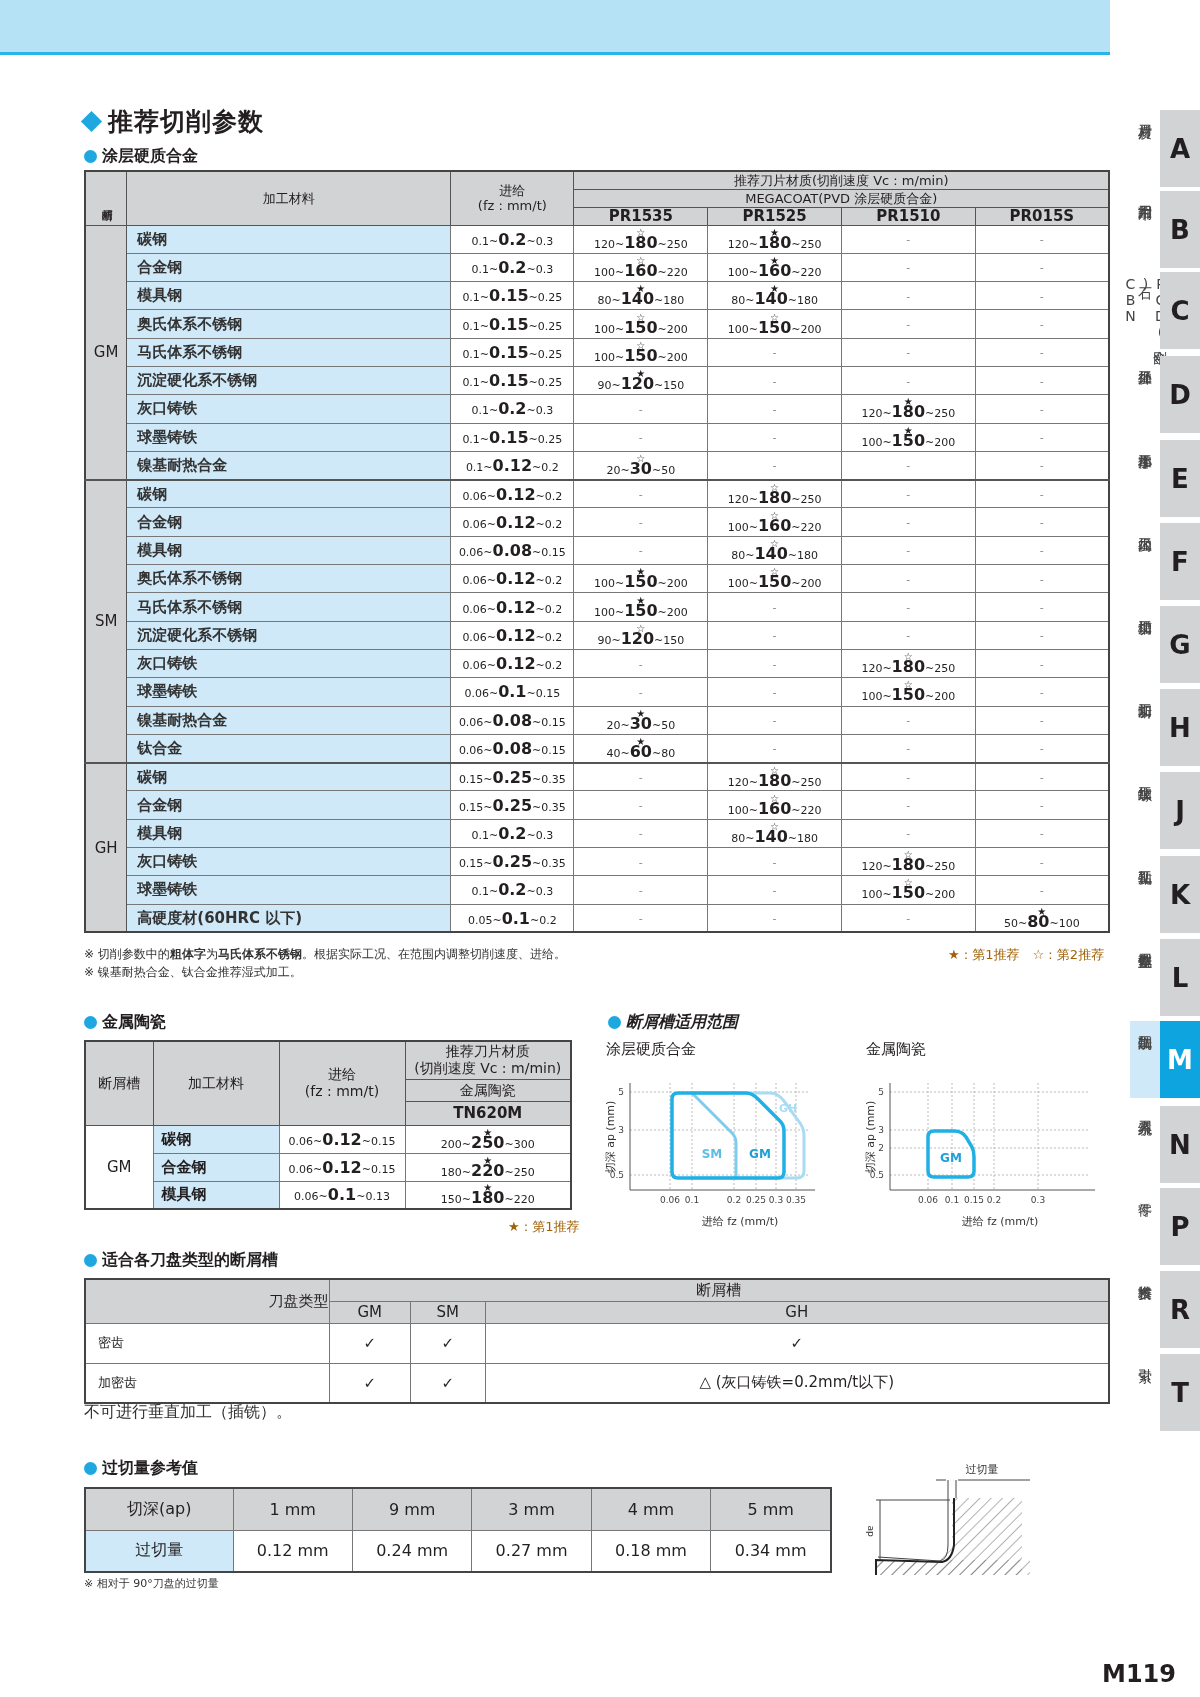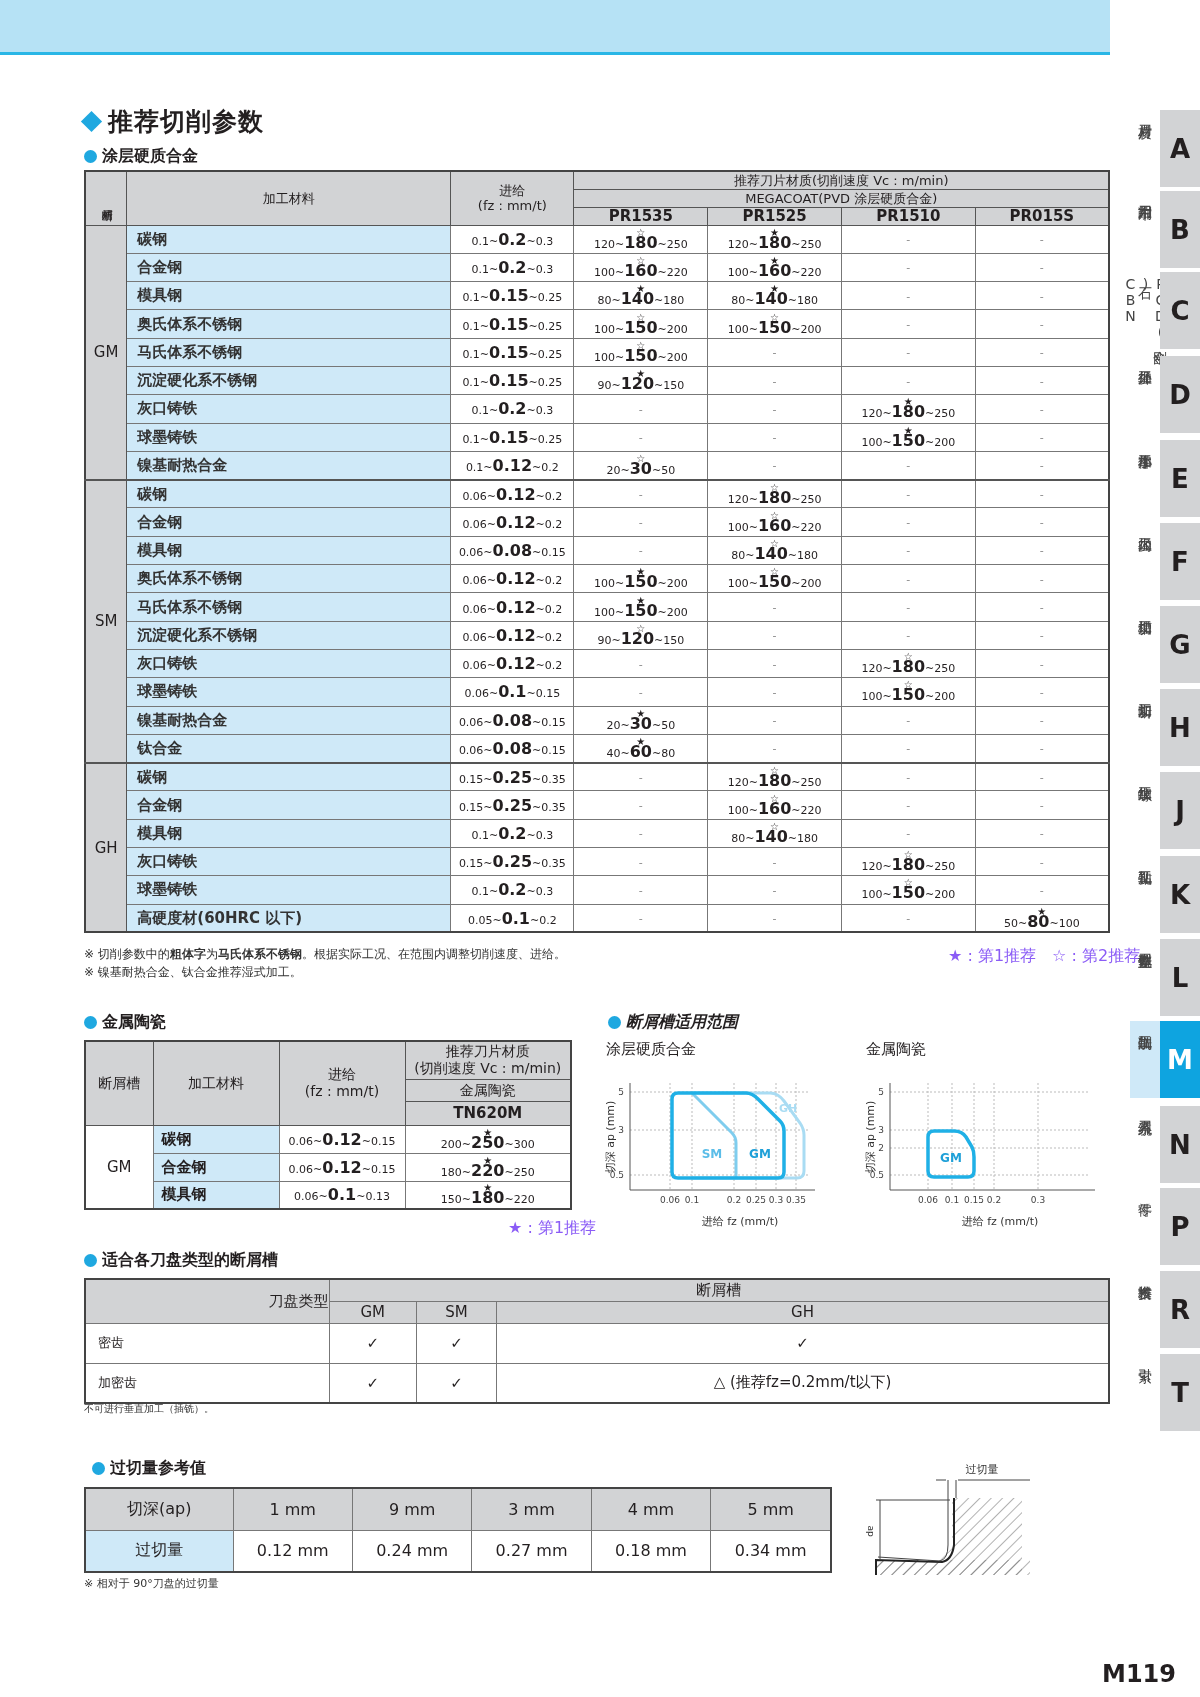--- a/index.html
+++ b/index.html
@@ -39,21 +39,21 @@
   .t4 th { background: #d2d3d5; border: 1px solid #777; height: 42px; font-size: 16px; }
   .t4 td { border: 1px solid #777; height: 42px; }
   .t4 td.lbl { background: #cfe9f8; }
   .side { position: absolute; left: 1130px; width: 70px; }
   .tab { position: absolute; left: 0; width: 70px; height: 77px; display: flex; }
   .tab .vlabel { width: 30px; font-size: 14px; color: #444; line-height: 15px; writing-mode: vertical-rl; text-orientation: upright; display: flex; align-items: center; justify-content: flex-start; padding-top: 4px; }
   .tab .letter { width: 40px; background: #d2d3d5; font-size: 26px; font-weight: bold; display: flex; align-items: center; justify-content: center; color: #231f20; }
   .tab.active .vlabel { background: #cfe9f8; }
   .tab.active .letter { background: #0ea4e0; color: #fff; }
   .pageno { position: absolute; left: 1102px; top: 1660px; font-size: 24px; font-weight: bold; }
-  .legend { position: absolute; font-size: 16px; color: #8b5cf6; }
+  .legend { position: absolute; font-size: 13px; color: #a16207; }
   svg text { font-family: "DejaVu Sans", "Liberation Sans", sans-serif; }
 </style>
 </head>
 <body>
 
 <div class="topbar"></div>
 
 <div class="h1">
   <span class="diamond"></span>
   <span>推荐切削参数</span>
@@ -434,27 +434,27 @@
     <tr>
       <td class="lbl">密齿</td>
       <td>✓</td>
       <td>✓</td>
       <td>✓</td>
     </tr>
     <tr>
       <td class="lbl">加密齿</td>
       <td>✓</td>
       <td>✓</td>
-      <td>△ (推荐fz=0.2mm/t以下)</td>
+      <td>△ (灰口铸铁=0.2mm/t以下)</td>
     </tr>
   </tbody>
 </table>
-<div class="note" style="left:84px;top:1402px;font-size:10px;">不可进行垂直加工（插铣）。</div>
-
-<div class="h2" style="left:92px;top:1458px;font-family:Liberation Serif, serif;">
+<div class="note" style="left:84px;top:1402px;font-size:16px;">不可进行垂直加工（插铣）。</div>
+
+<div class="h2" style="left:84px;top:1458px;font-family:Liberation Serif, serif;">
   <span class="dot"></span>
   <span>过切量参考值</span>
 </div>
 
 <table class="t4">
   <thead>
     <tr>
       <th style="width:148px;">切深(ap)</th>
       <th>1 mm</th>
       <th>9 mm</th>

